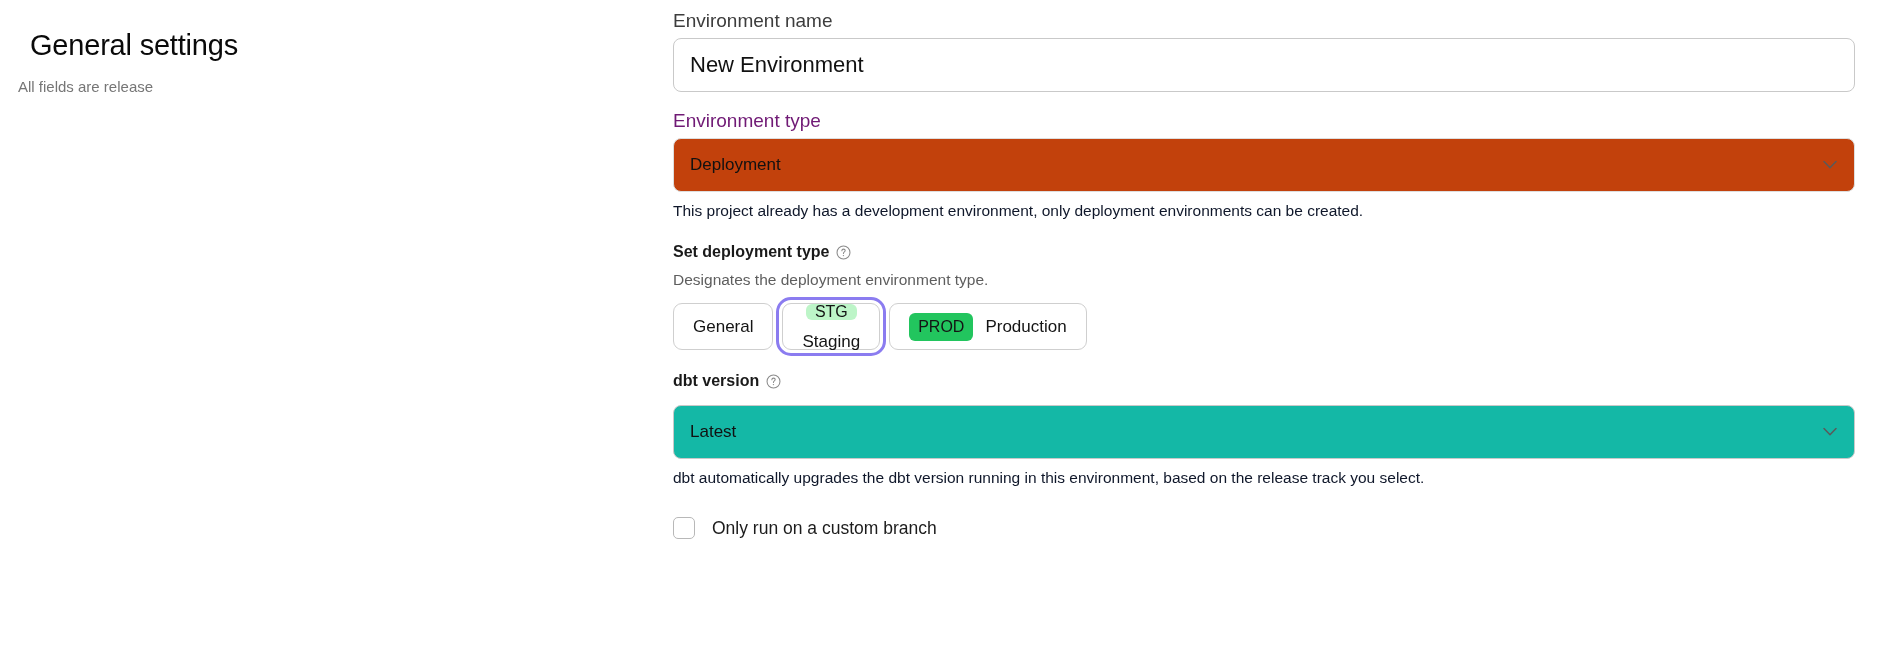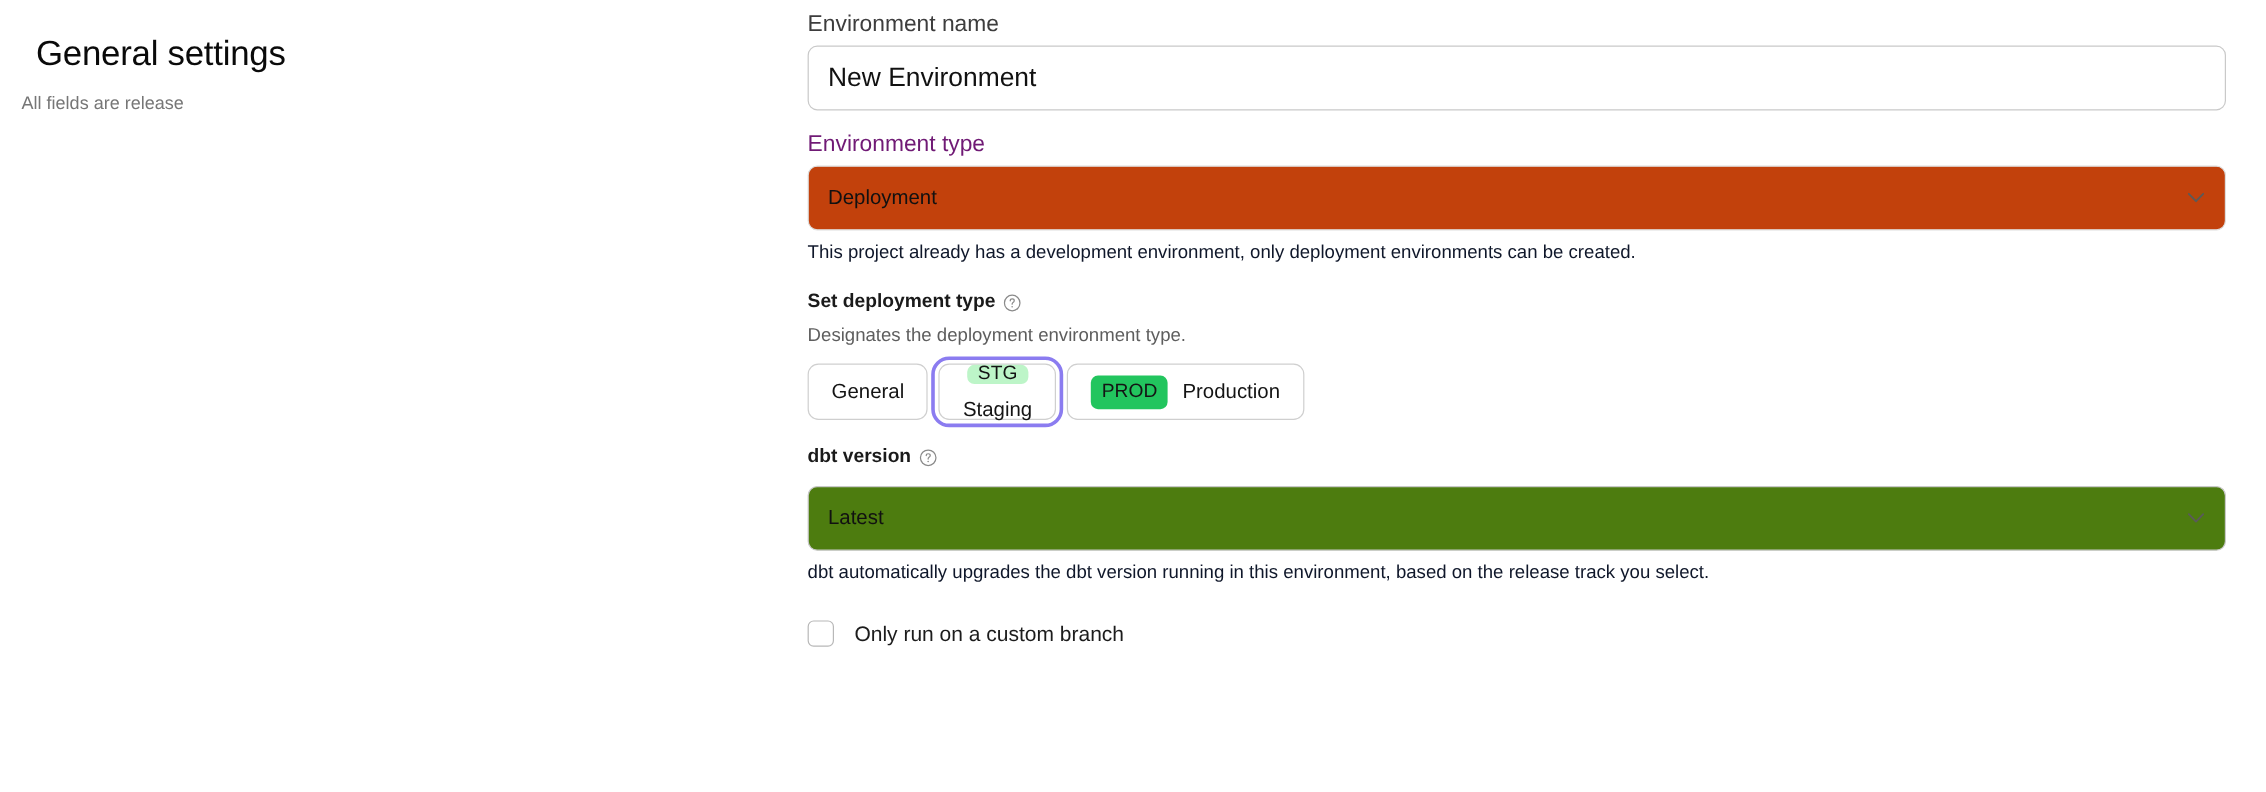--- a/index.html
+++ b/index.html
@@ -101,21 +101,21 @@
     border-radius: 8px;
     background: #c2410c;
     display: flex;
     align-items: center;
     padding: 0 16px;
     font-size: 17px;
     color: #111111;
     cursor: pointer;
   }
   .select-box.plain {
-    background: #4d7c0f;
+    background: #14b8a6;
     border-color: #c9c9c9;
     align-items: center;
   }
   .chevron {
     position: absolute;
     right: 18px;
     top: 50%;
     transform: translateY(-50%);
     color: #5a5a5a;
     display: flex;

